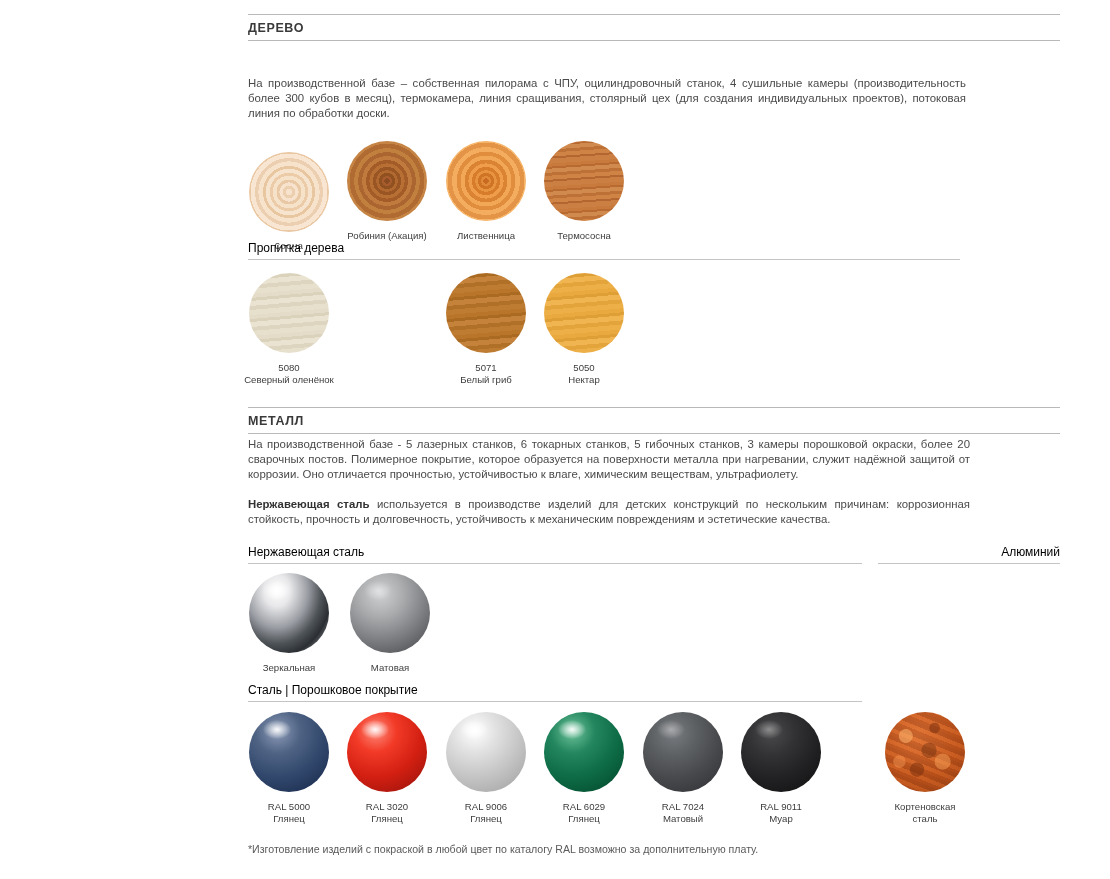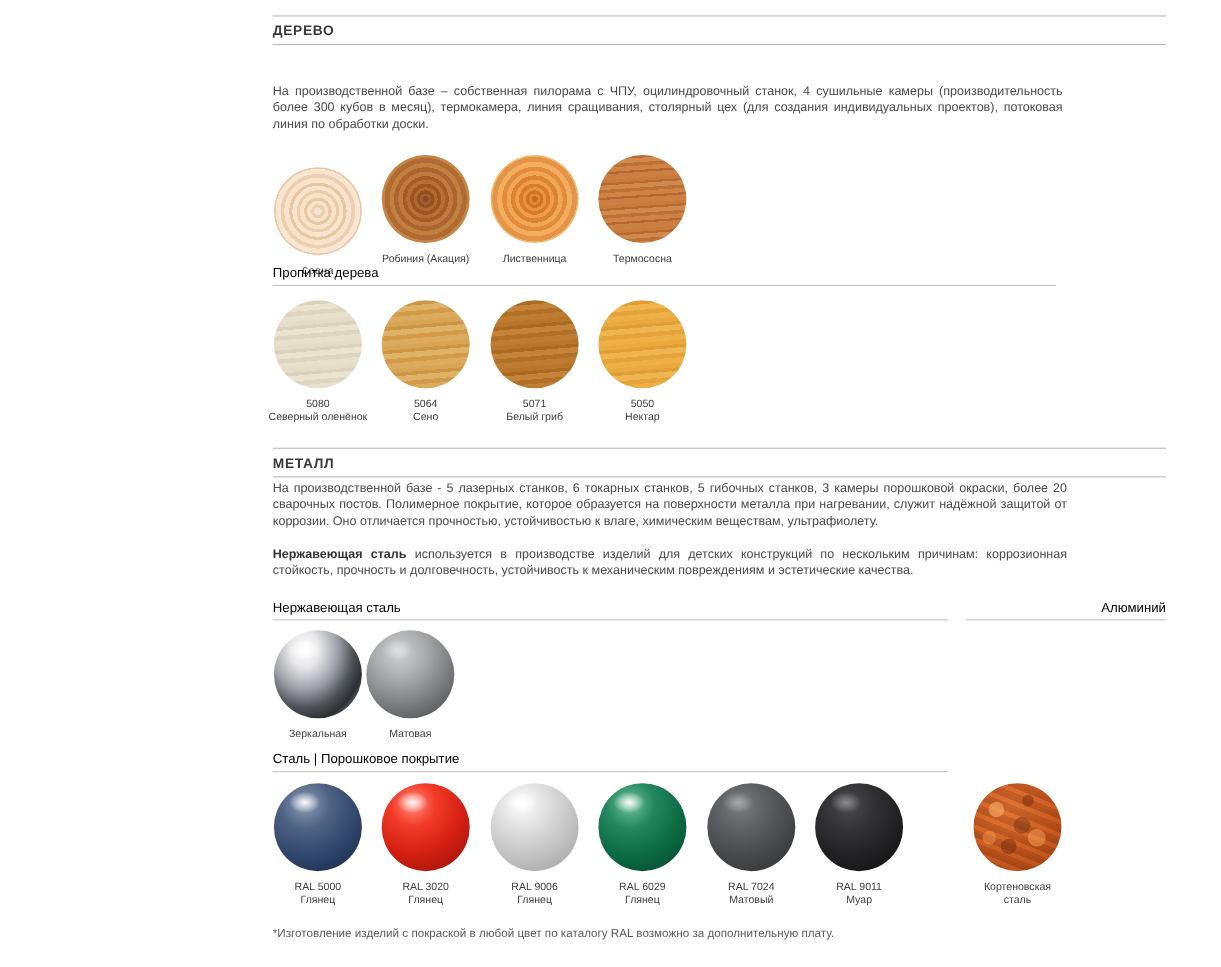--- a/index.html
+++ b/index.html
@@ -220,25 +220,20 @@
   <div class="sub-head" style="left:248px; top:241px; width:712px;">
     <span>Пропитка дерева</span>
     <span class="underline"></span>
   </div>
 
   <div class="swatch" style="left:243px; top:273px;">
     <div class="disc imp-5080"></div>
     <div class="caption">5080</div>
     <div class="caption" style="margin-top:0;">Северный оленёнок</div>
   </div>
-  <div class="swatch" style="left:341px; top:273px;">
-    <div class="disc imp-5064"></div>
-    <div class="caption">5064</div>
-    <div class="caption" style="margin-top:0;">Сено</div>
-  </div>
   <div class="swatch" style="left:440px; top:273px;">
     <div class="disc imp-5071"></div>
     <div class="caption">5071</div>
     <div class="caption" style="margin-top:0;">Белый гриб</div>
   </div>
   <div class="swatch" style="left:538px; top:273px;">
     <div class="disc imp-5050"></div>
     <div class="caption">5050</div>
     <div class="caption" style="margin-top:0;">Нектар</div>
   </div>
@@ -259,21 +254,21 @@
 
   <div class="sub-head" style="left:878px; top:545px; width:182px; text-align:right;">
     <span>Алюминий</span>
     <span class="underline"></span>
   </div>
 
   <div class="swatch" style="left:243px; top:573px;">
     <div class="disc sphere mirror"></div>
     <div class="caption">Зеркальная</div>
   </div>
-  <div class="swatch" style="left:327px; top:573px;">
+  <div class="swatch" style="left:344px; top:573px;">
     <div class="disc sphere matte"></div>
     <div class="caption">Матовая</div>
   </div>
 
 
   <div class="sub-head" style="left:248px; top:683px; width:614px;">
     <span>Сталь | Порошковое покрытие</span>
     <span class="underline"></span>
   </div>
 

